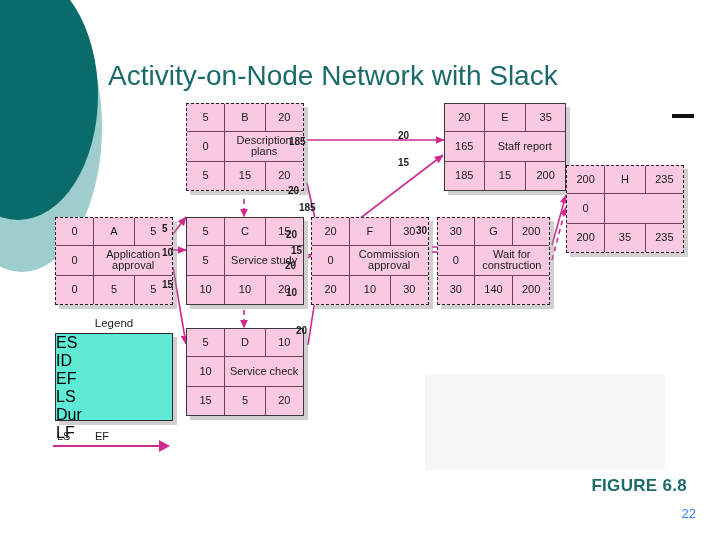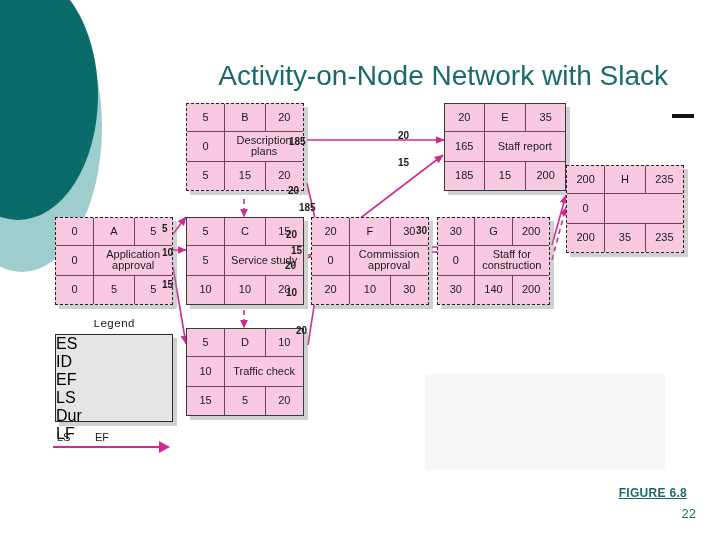--- a/index.html
+++ b/index.html
@@ -23,21 +23,20 @@
     border-radius:50%;
     background:#0a6b6b;
   }
 
   
   .title{
     position:absolute;left:108px;top:60px;width:560px;
     font-size:28px;color:#1a6a6a;
     letter-spacing:0px;
     white-space:nowrap;
-    text-align:right;
   }
   .top-dash{
     position:absolute;left:672px;top:114px;width:22px;height:4px;background:#111;
   }
 
   
   #figure{position:absolute;left:0;top:95px;width:720px;height:380px;}
   #wires{position:absolute;left:0;top:0;width:720px;height:380px;}
 
   
@@ -64,25 +63,25 @@
   .node .r1{border-bottom:1px solid #6b4455;}
   .node .r2{border-bottom:1px solid #6b4455;}
   .node .r1 .cell,.node .r2 .cell,.node .r3 .cell{height:100%;}
 
   
   .n-sm{width:118px;height:88px;}
 
   
   .legend-wrap{position:absolute;left:48px;top:222px;width:132px;}
   .legend-title{
-    text-align:center;font-size:11.5px;color:#1a1a1a;margin-bottom:4px;font-family:Liberation Mono, monospace;
+    text-align:center;font-size:11.5px;color:#1a1a1a;margin-bottom:4px;
   }
   .legend-box{
     position:relative;width:118px;height:88px;margin:0 auto;
-    background:#e5e5e5;border:1.6px solid #2a2a2a;box-sizing:border-box;
+    background:#5eead4;border:1.6px solid #2a2a2a;box-sizing:border-box;
     box-shadow:4px 4px 0 rgba(150,150,150,.45);
   }
   .legend-bar{
     position:relative;width:126px;margin:9px auto 0;height:22px;
   }
   .legend-bar .lbl{
     position:absolute;top:0;font-size:11px;color:#1a1a1a;
   }
   .legend-bar .lsline{
     position:absolute;left:2px;top:15px;width:108px;height:2px;background:#cf2b8f;
@@ -99,26 +98,26 @@
   }
 
   
   .ghost-box{
     position:absolute;left:425px;top:374px;width:240px;height:96px;
     background:#f7f7f7;
   }
 
   
   .figure-tag{
-    position:absolute;right:33px;top:486px;
-    font-size:12px;font-weight:bold;color:#1a6a6a;letter-spacing:.3px;text-decoration:underline;
+    position:absolute;right:33px;top:476px;
+    font-size:17px;font-weight:bold;color:#1a6a6a;letter-spacing:.3px;
   }
   .page-num{
     position:absolute;right:24px;top:506px;
-    font-size:13px;color:#0f766e;
+    font-size:13px;color:#3b82f6;
   }
 </style>
 </head>
 <body>
 
 <div id="slide">
 
   <div class="circle-light"></div>
   <div class="circle-dark"></div>
 
@@ -271,38 +270,38 @@
     </div>
 
     <div class="node n-sm dashed" style="left:437px;top:122px;width:113px;">
       <div class="row r1">
         <div class="cell c1">30</div>
         <div class="cell c2">G</div>
         <div class="cell c3">200</div>
       </div>
       <div class="row r2">
         <div class="cell c1">0</div>
-        <div class="cell cwide">Staff for construction</div>
+        <div class="cell cwide">Wait for construction</div>
       </div>
       <div class="row r3">
         <div class="cell c1">30</div>
         <div class="cell c2">140</div>
         <div class="cell c3">200</div>
       </div>
     </div>
 
     <div class="node n-sm solid" style="left:186px;top:233px;">
       <div class="row r1">
         <div class="cell c1">5</div>
         <div class="cell c2">D</div>
         <div class="cell c3">10</div>
       </div>
       <div class="row r2">
         <div class="cell c1">10</div>
-        <div class="cell cwide">Traffic check</div>
+        <div class="cell cwide">Service check</div>
       </div>
       <div class="row r3">
         <div class="cell c1">15</div>
         <div class="cell c2">5</div>
         <div class="cell c3">20</div>
       </div>
     </div>
 
     <div class="legend-wrap">
       <div class="legend-title">Legend</div>

